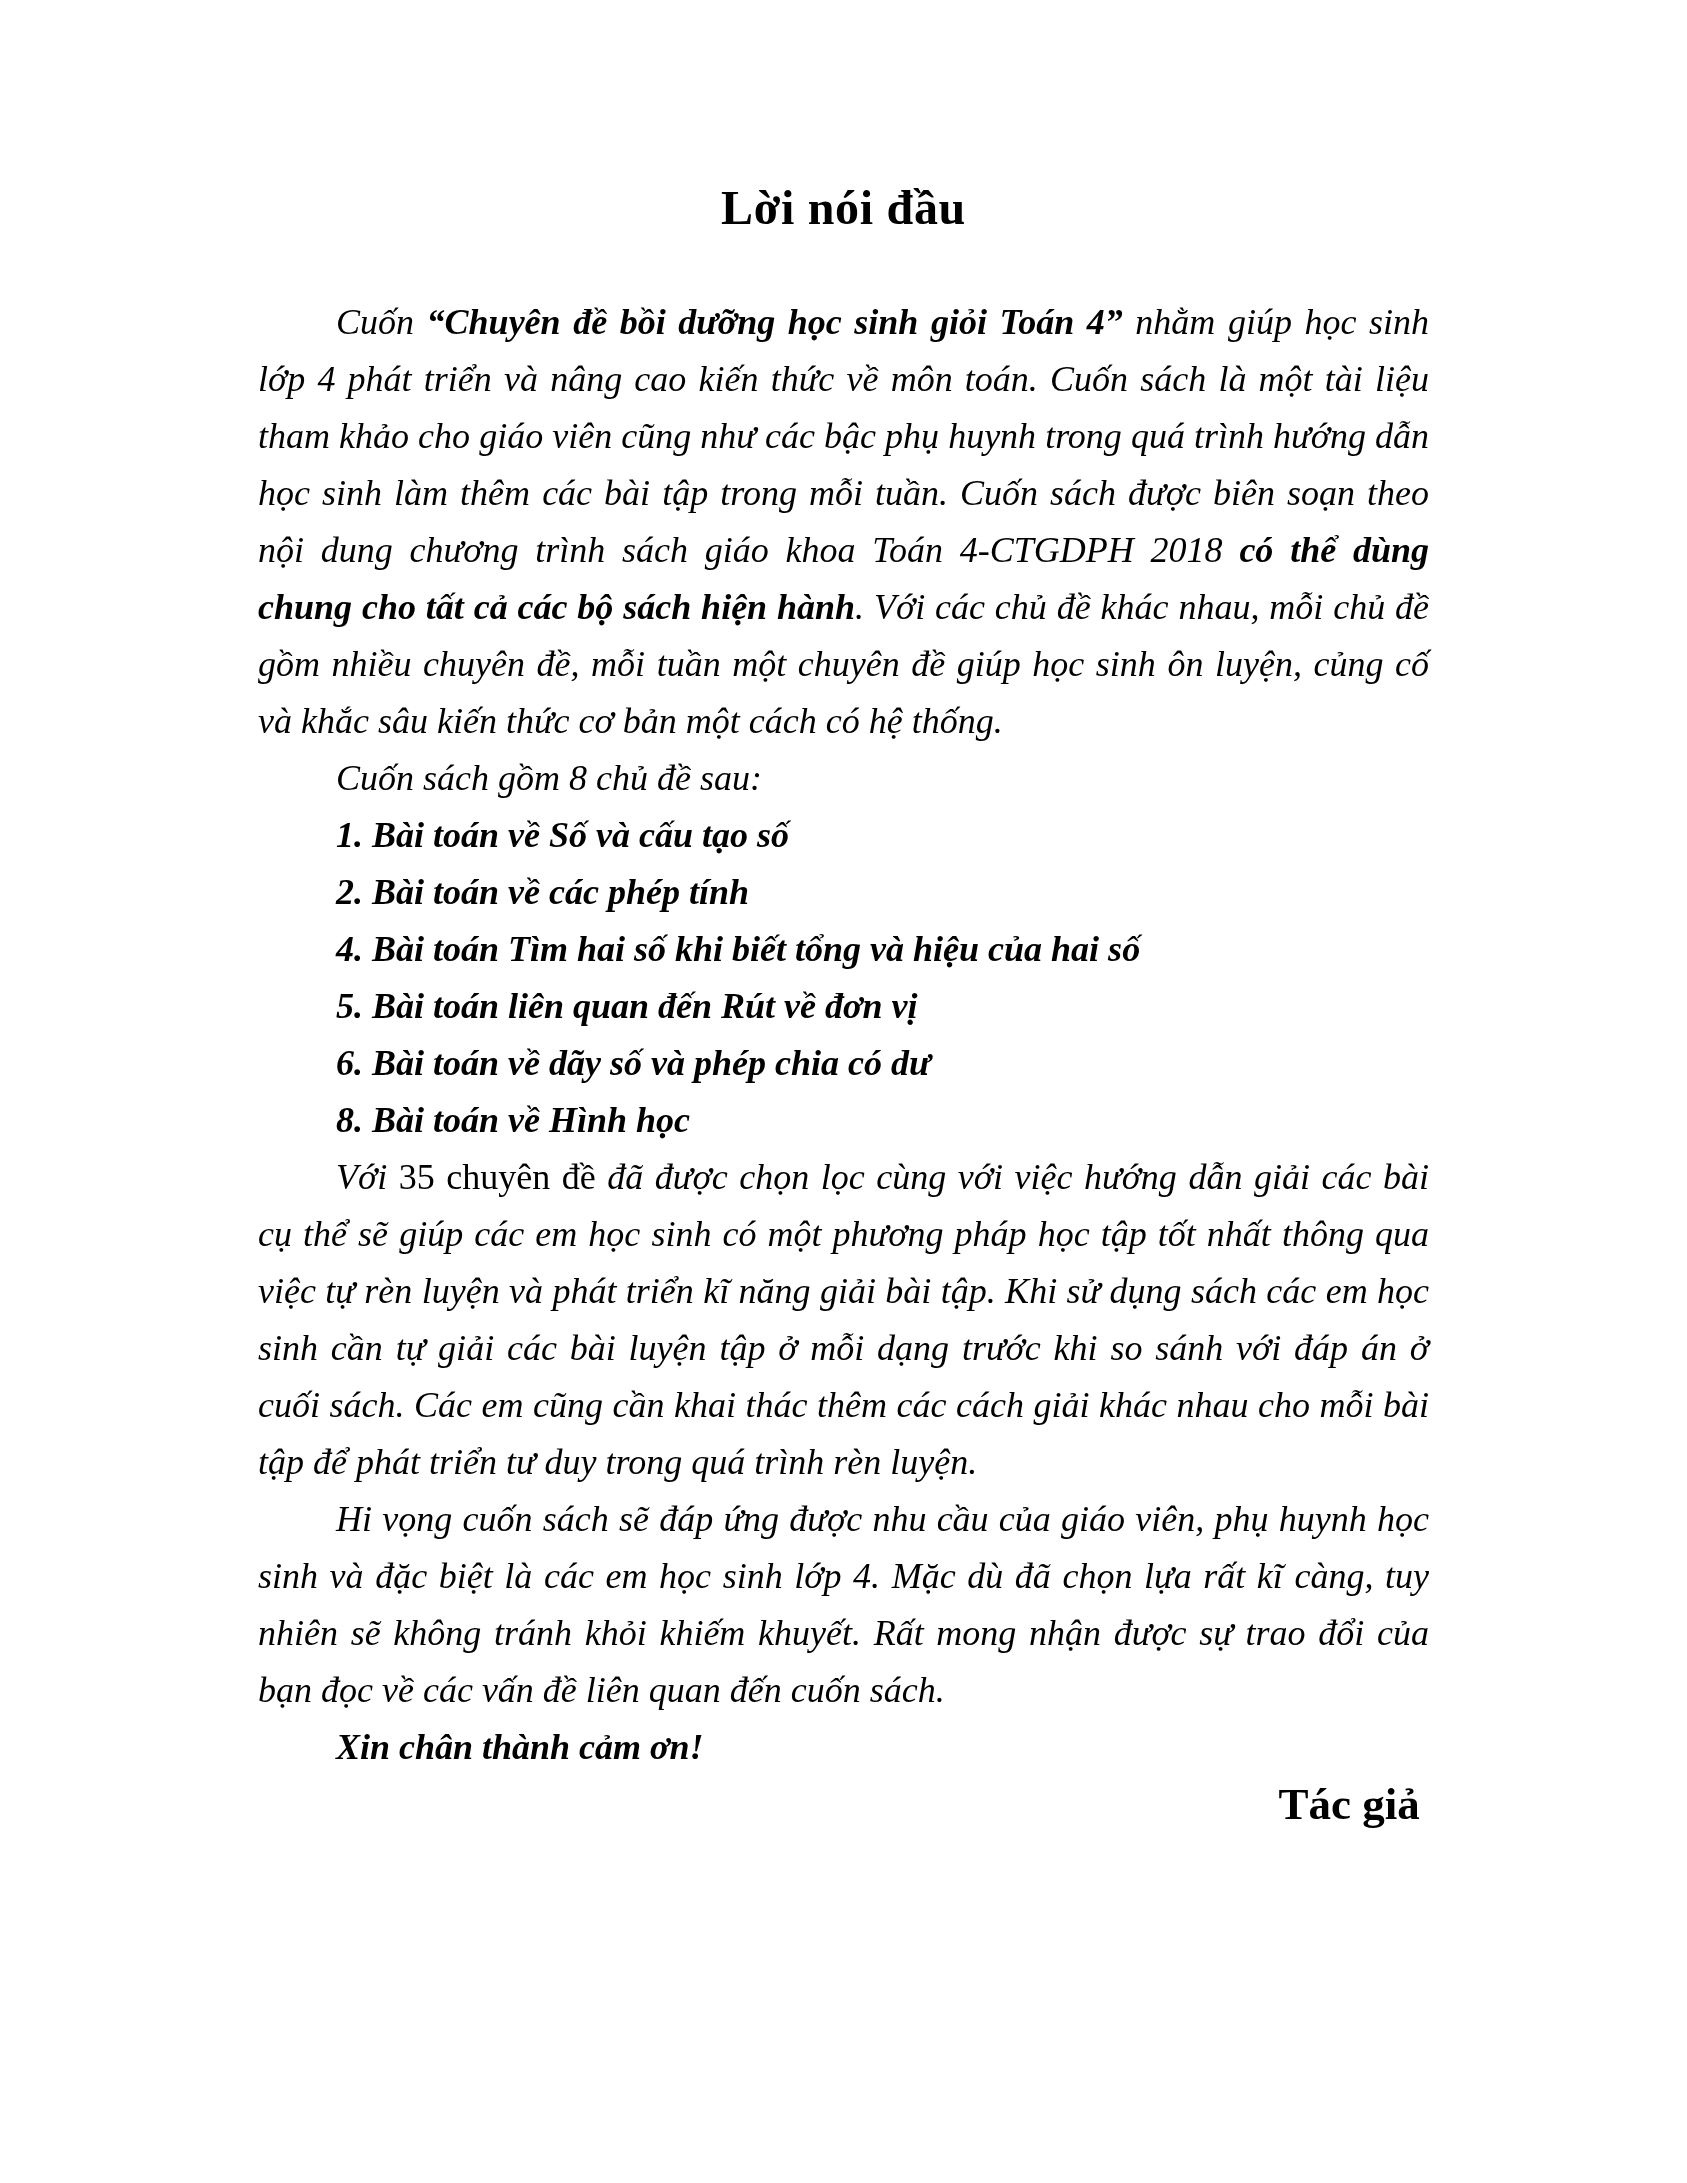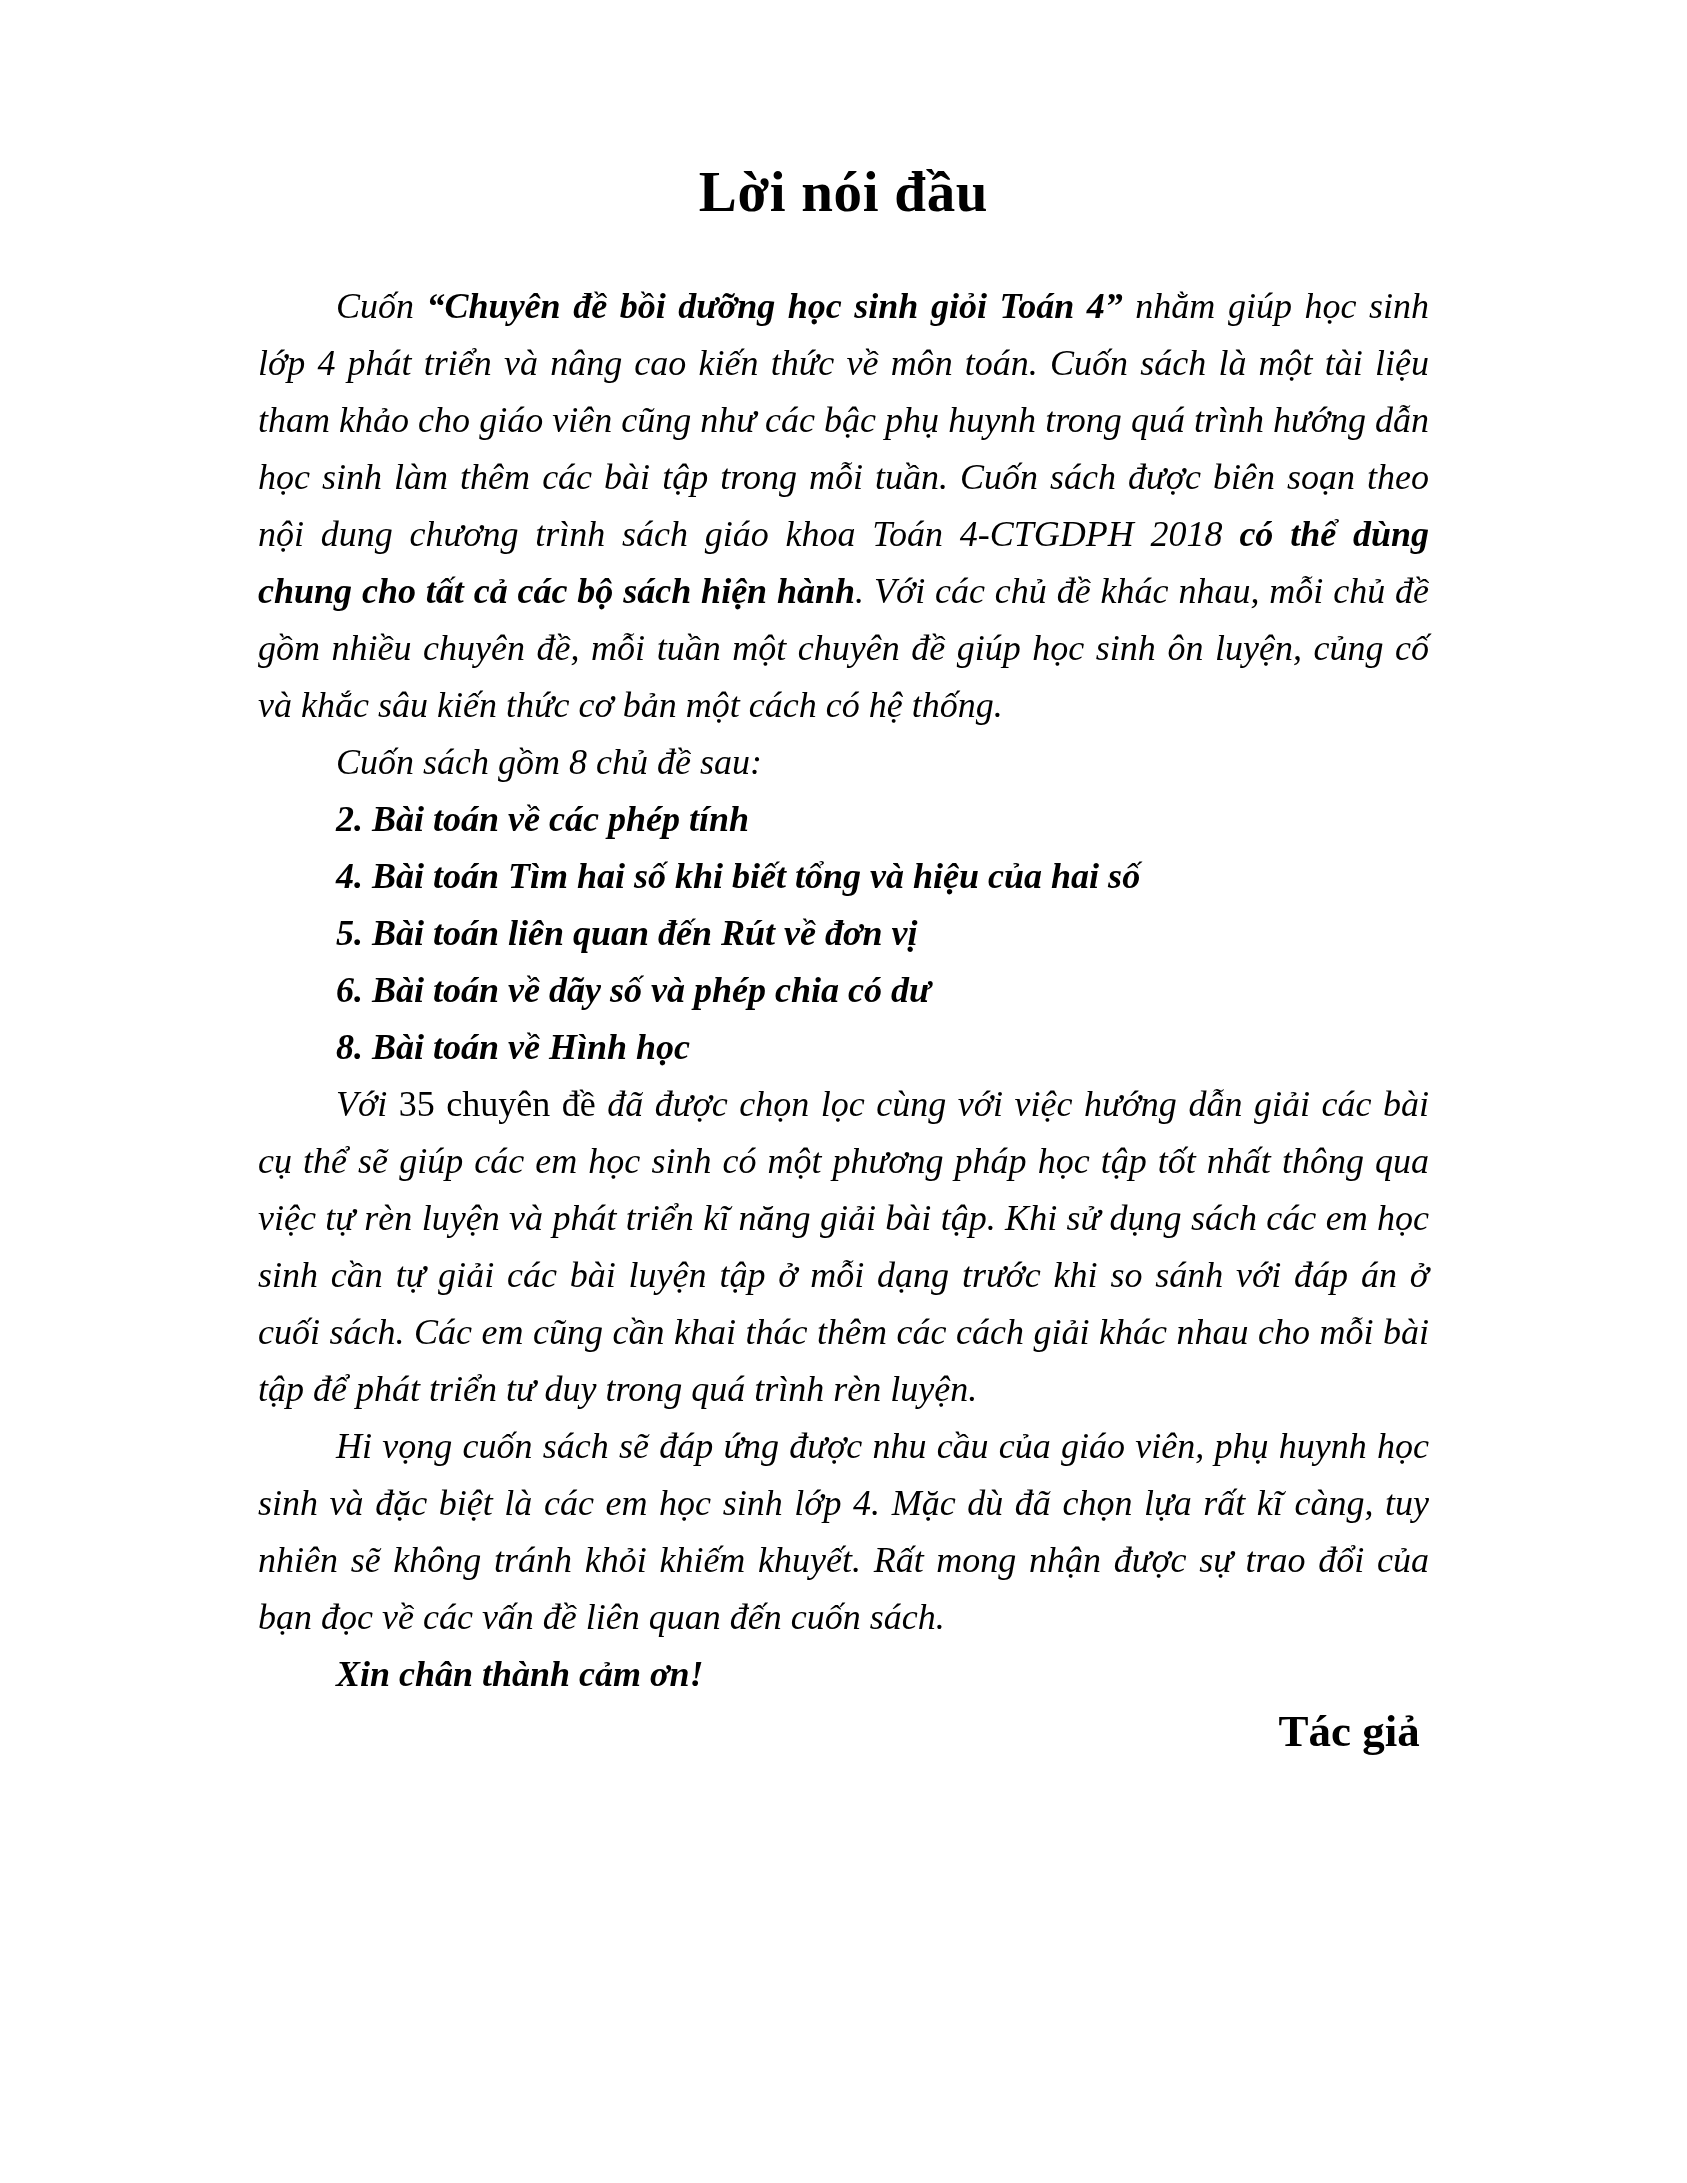--- a/index.html
+++ b/index.html
@@ -16,23 +16,23 @@
     font-family: "Liberation Serif", "DejaVu Serif", serif;
     overflow: hidden;
   }
   .content {
     position: absolute;
     left: 258px;
     top: 0;
     width: 1171px;
   }
   .doc-title {
-    margin: 0;
+    margin: 16px;
     padding-top: 157px;
-    font-size: 57px;
+    font-size: 48px;
     line-height: 69px;
     font-weight: bold;
     font-style: normal;
     text-align: center;
     letter-spacing: 0.7px;
   }
   .body-text {
     font-style: italic;
     font-size: 36px;
     line-height: 57px;
@@ -80,20 +80,21 @@
 <div class="page">
   <div class="content">
 
     <h1 class="doc-title">Lời nói đầu</h1>
 
     <p class="body-text indent first-block"><span>Cuốn </span><span class="bold-seg">“Chuyên đề bồi dưỡng học sinh giỏi Toán 4”</span><span> nhằm giúp học sinh lớp 4 phát triển và nâng cao kiến thức về môn toán. Cuốn sách là một tài liệu tham khảo cho giáo viên cũng như các bậc phụ huynh trong quá trình hướng dẫn học sinh làm thêm các bài tập trong mỗi tuần. Cuốn sách được biên soạn theo nội dung chương trình sách giáo khoa Toán 4-CTGDPH 2018 </span><span class="bold-seg">có thể dùng chung cho tất cả các bộ sách hiện hành</span><span>. Với các chủ đề khác nhau, mỗi chủ đề gồm nhiều chuyên đề, mỗi tuần một chuyên đề giúp học sinh ôn luyện, củng cố và khắc sâu kiến thức cơ bản một cách có hệ thống.</span></p>
 
     <p class="body-text indent">Cuốn sách gồm 8 chủ đề sau:</p>
 
     <div>
+      <p class="topic-item">1. Bài toán về Số và cấu tạo số</p>
       <p class="topic-item">2. Bài toán về các phép tính</p>
       <p class="topic-item">4. Bài toán Tìm hai số khi biết tổng và hiệu của hai số</p>
       <p class="topic-item">5. Bài toán liên quan đến Rút về đơn vị</p>
       <p class="topic-item">6. Bài toán về dãy số và phép chia có dư</p>
       <p class="topic-item">8. Bài toán về Hình học</p>
     </div>
 
     <p class="body-text indent"><span>Với </span><span class="bold-upright">35 chuyên đề</span><span> đã được chọn lọc cùng với việc hướng dẫn giải các bài cụ thể sẽ giúp các em học sinh có một phương pháp học tập tốt nhất thông qua việc tự rèn luyện và phát triển kĩ năng giải bài tập. Khi sử dụng sách các em học sinh cần tự giải các bài luyện tập ở mỗi dạng trước khi so sánh với đáp án ở cuối sách. Các em cũng cần khai thác thêm các cách giải khác nhau cho mỗi bài tập để phát triển tư duy trong quá trình rèn luyện.</span></p>
 
     <p class="body-text indent">Hi vọng cuốn sách sẽ đáp ứng được nhu cầu của giáo viên, phụ huynh học sinh và đặc biệt là các em học sinh lớp 4. Mặc dù đã chọn lựa rất kĩ càng, tuy nhiên sẽ không tránh khỏi khiếm khuyết. Rất mong nhận được sự trao đổi của bạn đọc về các vấn đề liên quan đến cuốn sách.</p>

